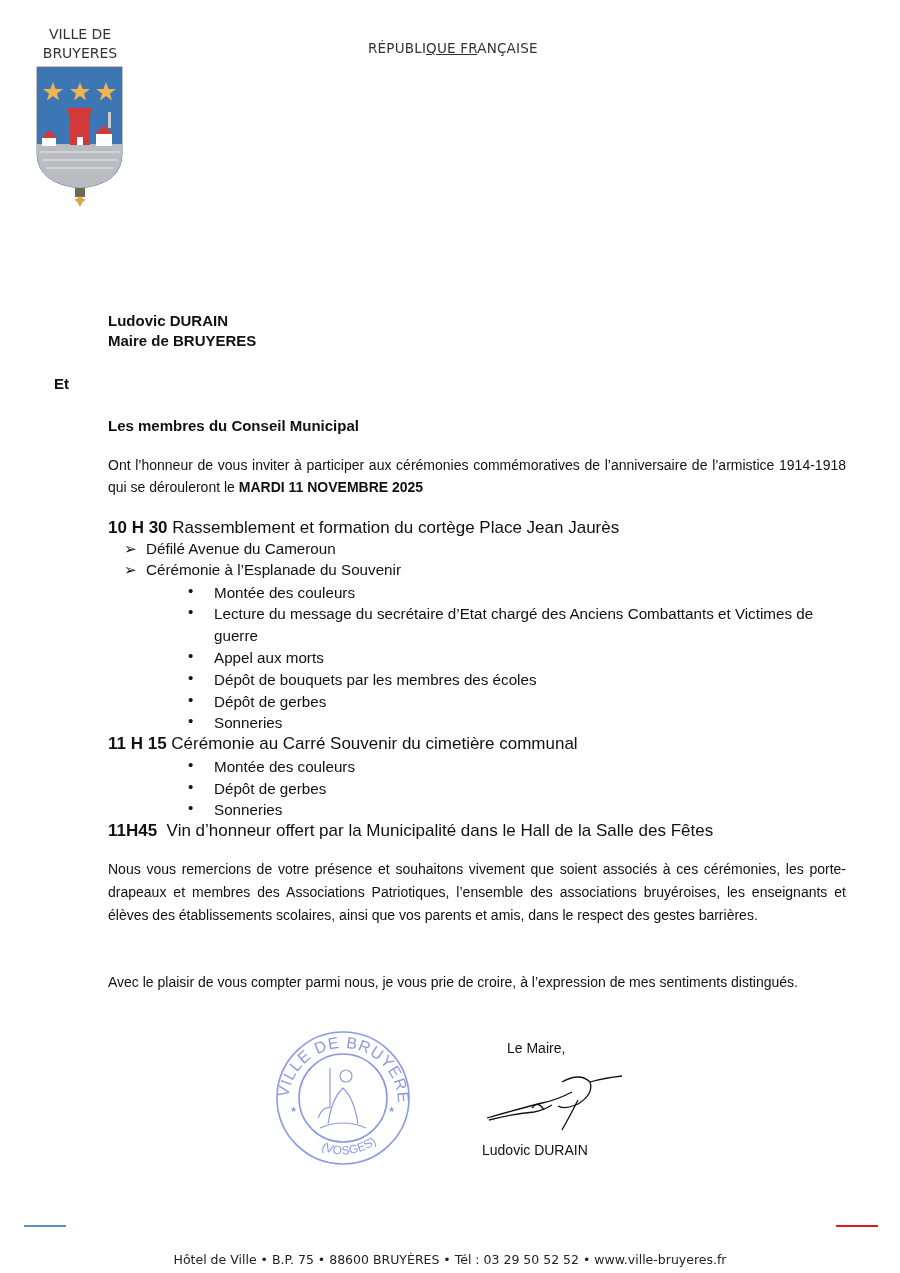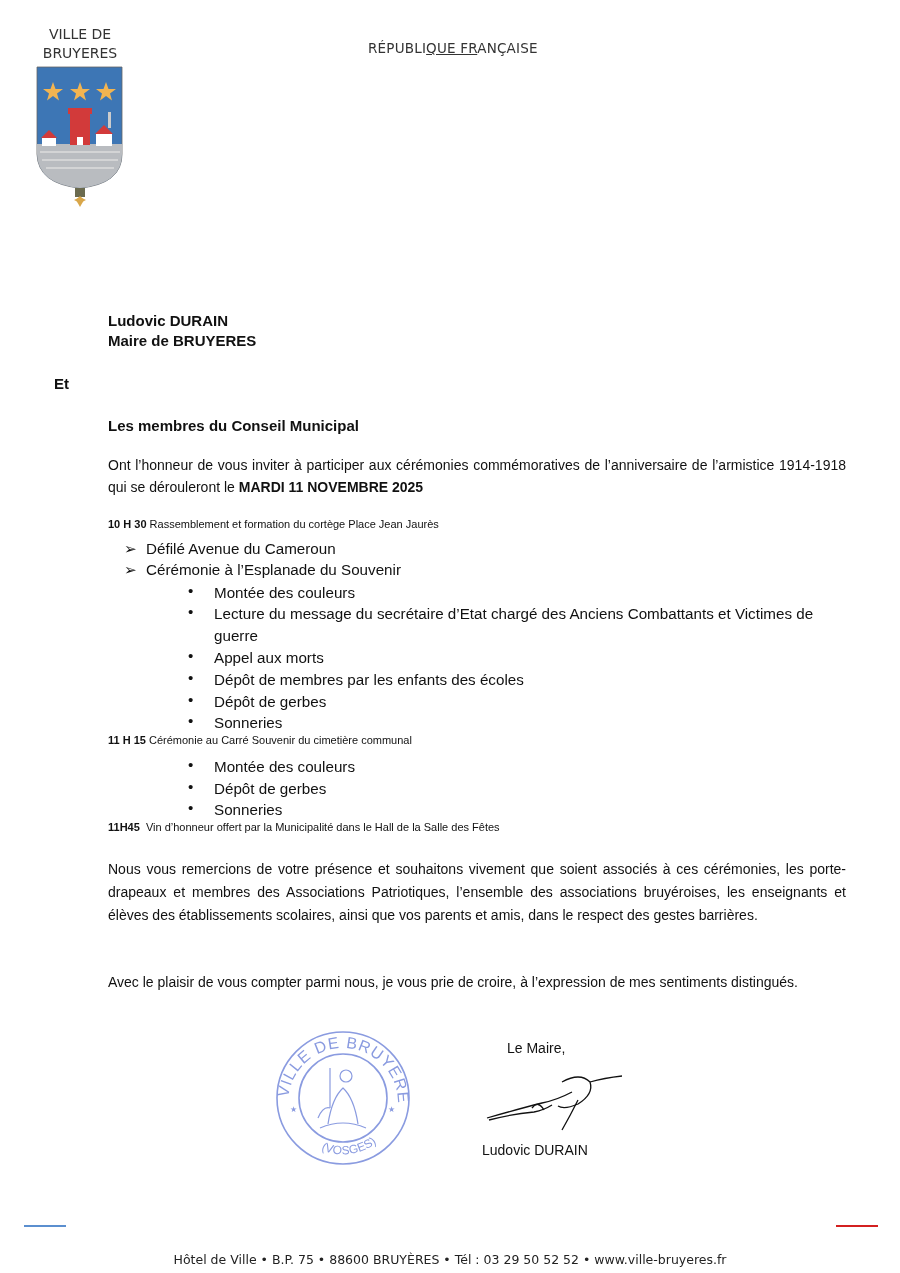--- a/index.html
+++ b/index.html
@@ -7,21 +7,21 @@
          font-family:"Liberation Sans", sans-serif; color:#111; }
   .abs { position:absolute; }
   .crest-title { left:30px; top:25px; width:100px; text-align:center;
          font-family:"DejaVu Sans", sans-serif; font-size:14px; line-height:19px; color:#333; }
   .republique { left:368px; top:40px; font-family:"DejaVu Sans", sans-serif; font-size:13.5px; color:#333; letter-spacing:0.2px; }
   .republique u { text-decoration:underline; }
   .bold { font-weight:bold; }
   .hdr { left:108px; font-size:15px; font-weight:bold; }
   .txt { font-size:14px; line-height:21.7px; }
   .para { left:108px; width:738px; text-align:justify; }
-  .prog-line { position:absolute; left:108px; font-size:11px; white-space:nowrap; }
+  .prog-line { position:absolute; left:108px; font-size:17px; white-space:nowrap; }
   .arrow-item { position:absolute; left:124px; font-size:15.2px; white-space:nowrap; }
   .arrow-item .glyph { display:inline-block; width:22px; }
   .bullet-item { position:absolute; left:188px; font-size:15.2px; }
   .bullet-item .glyph { position:absolute; left:0; top:0; }
   .bullet-item .t { position:absolute; left:26px; top:0; width:600px; white-space:normal; line-height:21.5px; }
   .footer { left:0; width:900px; top:1216px; text-align:center; font-family:"DejaVu Sans", sans-serif; font-size:12.5px; color:#222;margin-top:36px; }
   .rule-blue { left:24px; top:1225px; width:42px; height:2px; background:#5b8fcf; }
   .rule-red { left:836px; top:1225px; width:42px; height:2px; background:#d32020; }
 </style>
 </head>
@@ -86,21 +86,21 @@
 <div class="bullet-item" style="top:603px">
   <span class="glyph">•</span>
     <span class="t">Lecture du message du secrétaire d’Etat chargé des Anciens Combattants et Victimes de guerre</span>
 </div>
 <div class="bullet-item" style="top:647px">
   <span class="glyph">•</span>
     <span class="t">Appel aux morts</span>
 </div>
 <div class="bullet-item" style="top:669px">
   <span class="glyph">•</span>
-    <span class="t">Dépôt de membres par les enfants des écoles</span>
+    <span class="t">Dépôt de bouquets par les membres des écoles</span>
 </div>
 <div class="bullet-item" style="top:691px">
   <span class="glyph">•</span>
     <span class="t">Dépôt de gerbes</span>
 </div>
 <div class="bullet-item" style="top:712px">
   <span class="glyph">•</span>
     <span class="t">Sonneries</span>
 </div>
 

